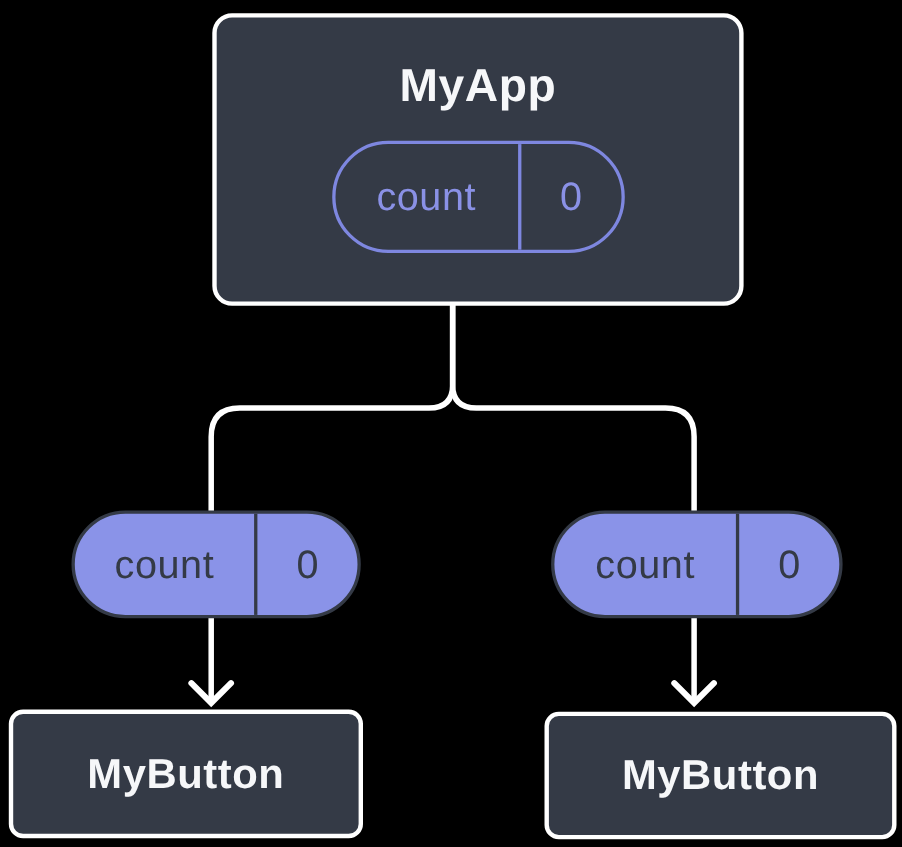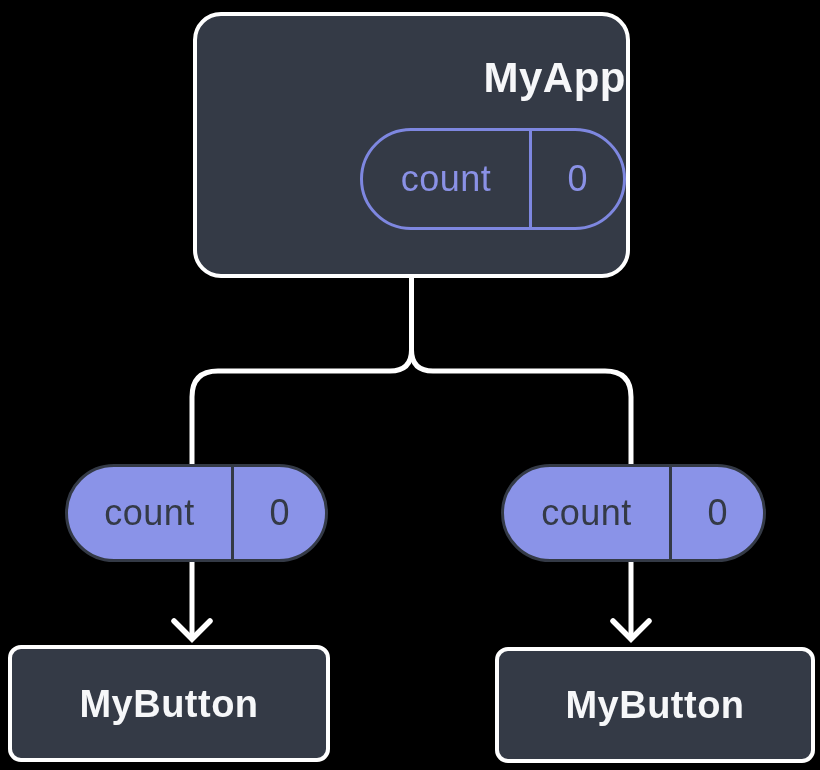--- a/index.html
+++ b/index.html
@@ -44,25 +44,25 @@
   }
   .node {
     position: absolute;
     box-sizing: border-box;
     background: var(--node-bg);
     border: 4px solid var(--node-border);
     z-index: 1;
   }
   .root-node {
     left: 193px; top: 12px;
-    width: 437px; height: 266px;
-    border-radius: 28px;
+    width: 483px; height: 266px;
+    border-radius: 18px;
     display: flex;
     flex-direction: column;
-    align-items: flex-end;
+    align-items: center;
     padding-top: 36px;
   }
   .node-title {
     color: var(--node-text);
     font-size: 42px;
     font-weight: 600;
     line-height: 52px;
     letter-spacing: 0.5px;
   }
   .pill {

